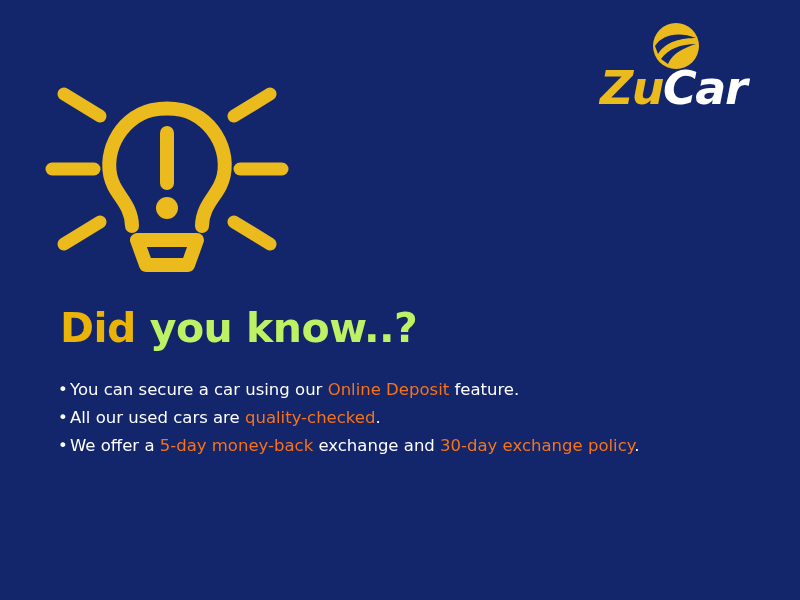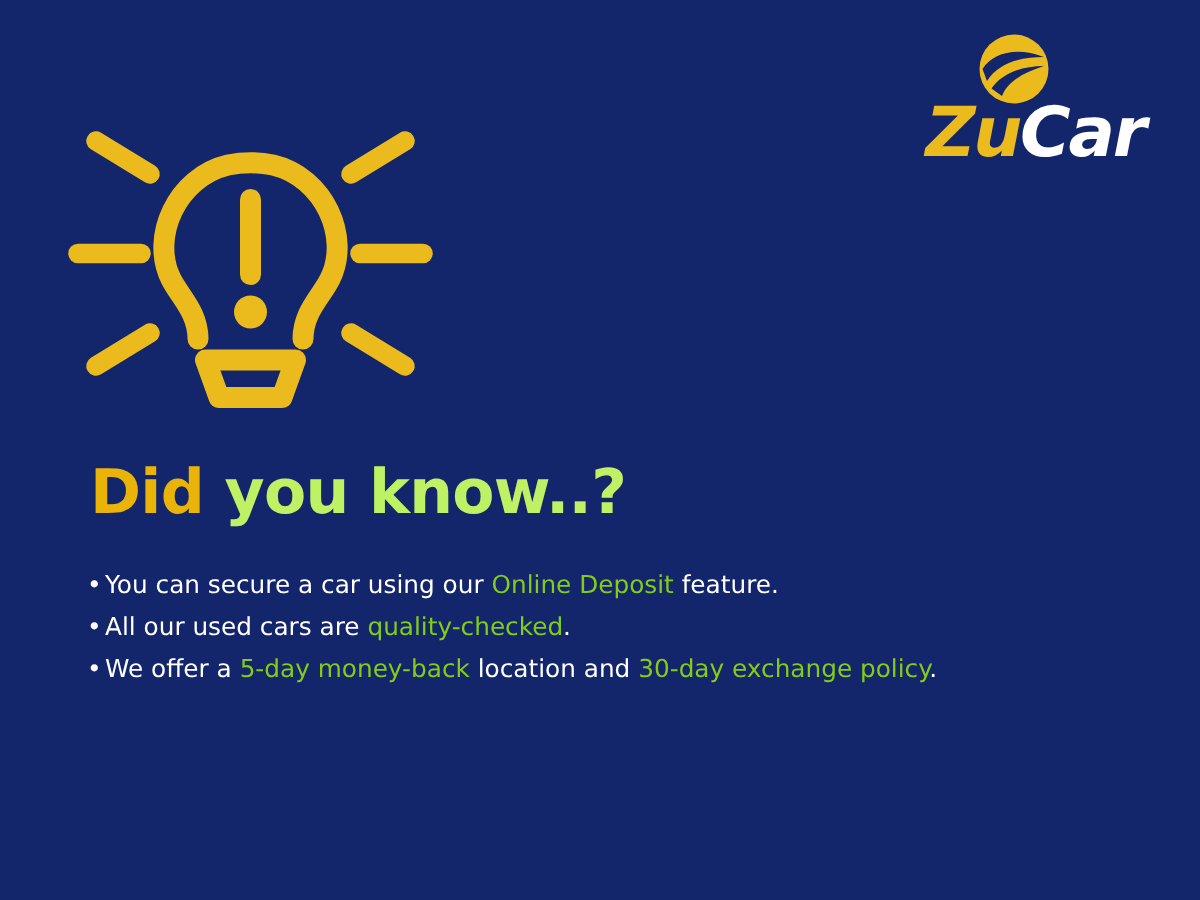--- a/index.html
+++ b/index.html
@@ -40,21 +40,20 @@
     left: 0px;
     top: 38px;
     width: 180px;
     height: 56px;
     font-family: "DejaVu Sans", sans-serif;
     font-size: 46px;
     font-weight: bold;
     font-style: italic;
     letter-spacing: -1.5px;
     line-height: 56px;
-    text-align: center;
     white-space: nowrap;
   }
   .logo-zu { color: #EBBA1C; }
   .logo-car { color: #FFFFFF; }
 
   
   #bulb-icon {
     position: absolute;
     left: 42px;
     top: 68px;
@@ -90,21 +89,21 @@
     font-family: "DejaVu Sans", sans-serif;
     font-size: 16.5px;
     line-height: 28px;
     white-space: nowrap;
   }
   .bullet-dot {
     display: inline-block;
     width: 12px;
     color: #FFFFFF;
   }
-  .hl { color: #84cc16; }
+  .hl { color: #f97316; }
 </style>
 </head>
 <body>
 
 <div id="slide">
 
   <div id="logo">
     <div id="logo-mark">
       <svg width="48" height="48" viewBox="0 0 48 48" aria-hidden="true">
         <circle cx="24" cy="24" r="23" fill="#EBBA1C"></circle>
@@ -139,16 +138,16 @@
         <circle cx="125" cy="140" r="11"></circle>
       </g>
     </svg>
   </div>
 
   <div id="headline"><span class="head-gold">Did</span><span class="head-white"> you know..?</span></div>
 
   <div id="bullets">
       <div class="bullet-row"><span class="bullet-dot">•</span><span>You can secure a car using our </span><span class="hl">Online Deposit</span><span> feature.</span></div>
       <div class="bullet-row"><span class="bullet-dot">•</span><span>All our used cars are </span><span class="hl">quality-checked</span><span>.</span></div>
-      <div class="bullet-row"><span class="bullet-dot">•</span><span>We offer a </span><span class="hl">5-day money-back</span><span> location and </span><span class="hl">30-day exchange policy</span><span>.</span></div>
+      <div class="bullet-row"><span class="bullet-dot">•</span><span>We offer a </span><span class="hl">5-day money-back</span><span> exchange and </span><span class="hl">30-day exchange policy</span><span>.</span></div>
     </div>
 
 </div>
 
 </body></html>

